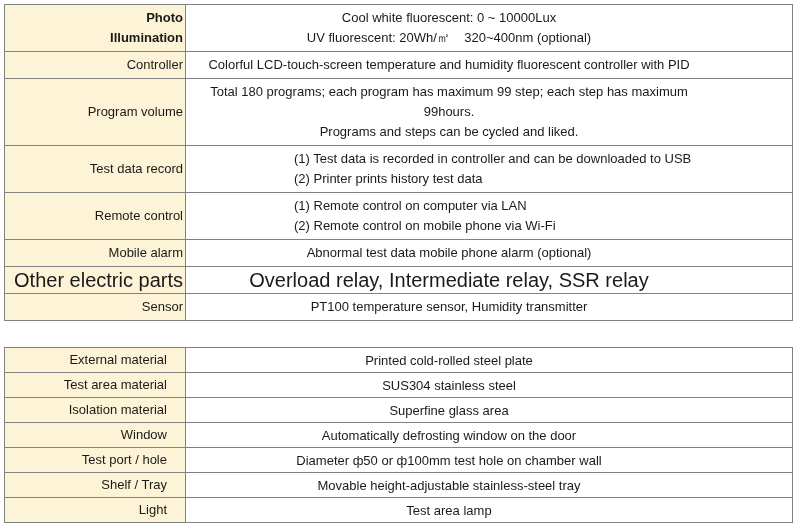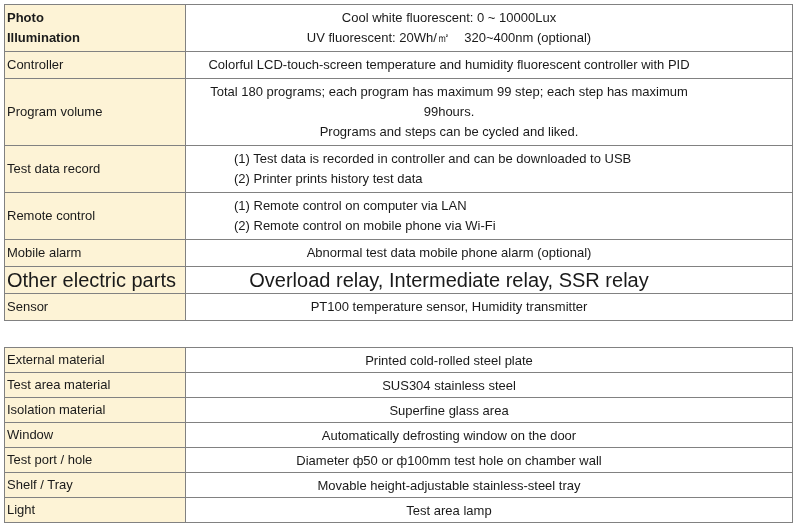--- a/index.html
+++ b/index.html
@@ -28,36 +28,36 @@
     border: 1px solid #818181;
     vertical-align: middle;
     font-size: 13px;
     line-height: 20px;
     white-space: pre-wrap;
     word-wrap: break-word;
   }
   
   td.label {
     background: #fdf3d6;
-    text-align: left;
+    text-align: right;
     padding: 3px 2px;
     margin-left: 6px;
   }
   
   td.value {
     text-align: center;
     padding: 3px 80px 3px 0;
     background: #ffffff;
   }
-  table.t2 td.label { padding: 2px 2px; }
+  table.t2 td.label { padding: 2px 18px; }
   table.t2 td.value { padding: 2px 80px 0 0; }
   
   td.value.left {
     text-align: left;
-    padding-left: 48px;
+    padding-left: 108px;
   }
   .bold  { font-weight: bold; }
   .large { font-size: 20px; }
 </style>
 </head>
 <body>
 
 <div class="page">
 
   <table class="spec t1">

